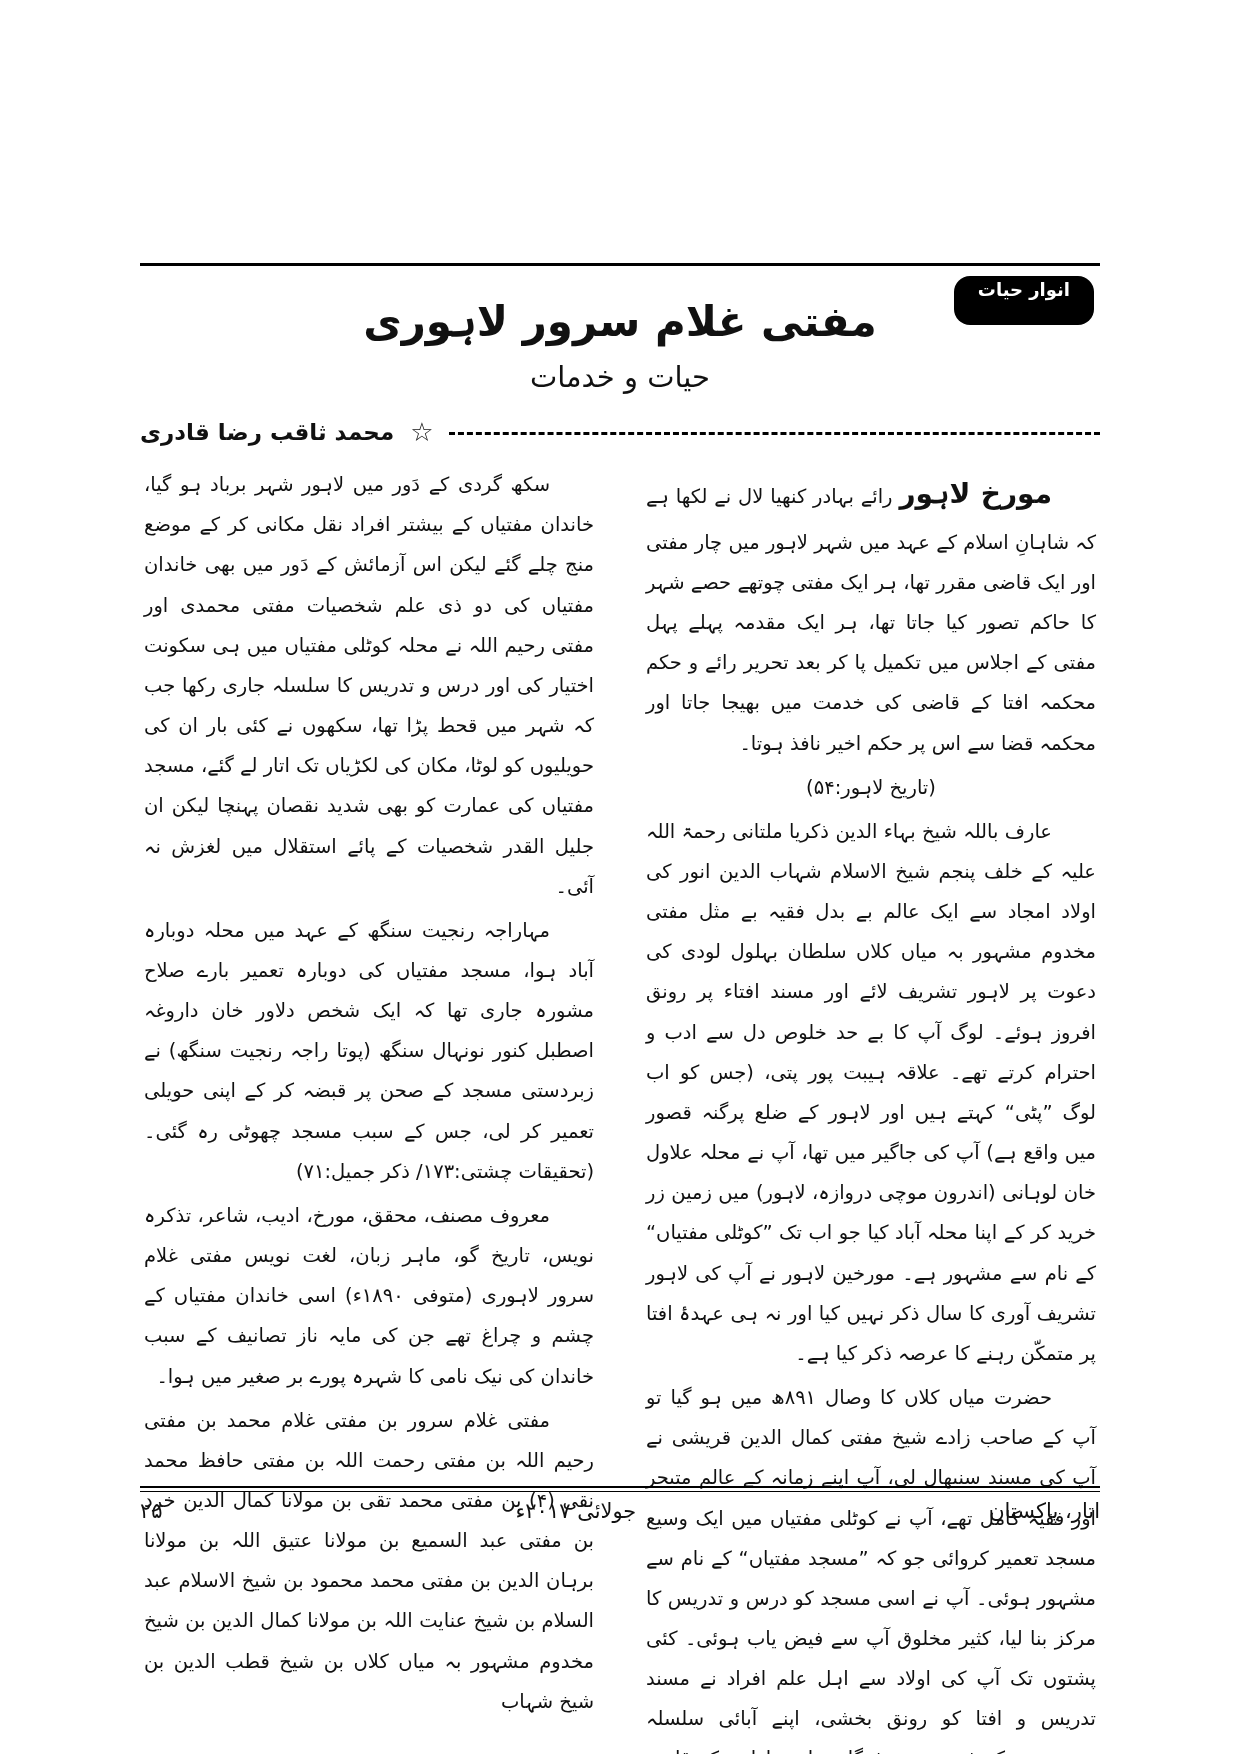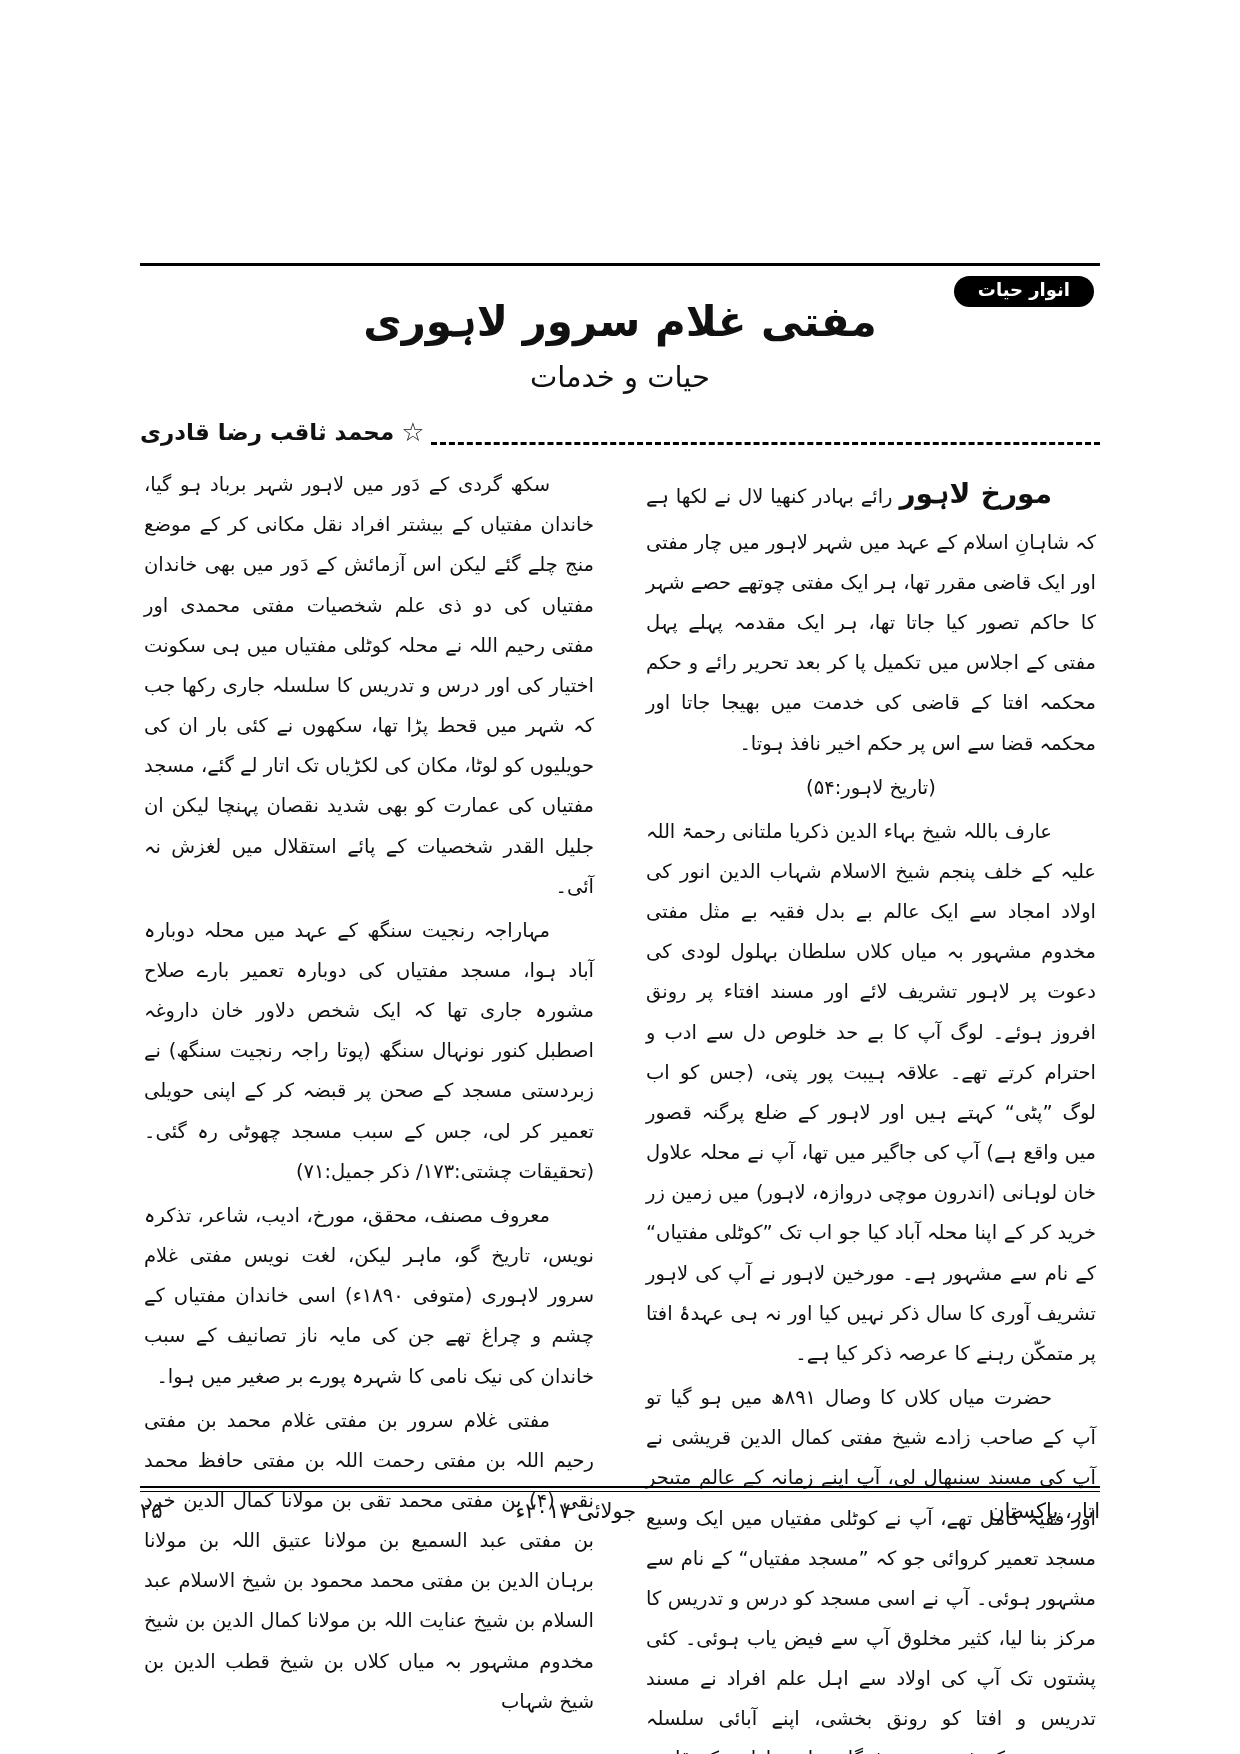--- a/index.html
+++ b/index.html
@@ -12,42 +12,42 @@
     font-family:"DejaVu Sans", sans-serif;
     overflow:hidden;
   }
   
   .masthead{position:relative;margin:263px 140px 0;}
   .rule{border-top:3px solid #000;height:0;}
   .badge{
     position:absolute;top:13px;right:6px;
     background:#000;color:#fff;
     border-radius:16px;
-    padding:3px 24px 6px;
+    padding:3px 24px 24px;
     font-size:18px;font-weight:bold;
     direction:rtl;line-height:1.2;
   }
   .title{
     margin:30px 140px 0;
     text-align:center;
     font-size:42px;font-weight:bold;
     direction:rtl;line-height:1.25;
     letter-spacing:-1px;
   }
   .subtitle{
     margin:8px 140px 0;
     text-align:center;
     font-size:29px;font-weight:normal;
     direction:rtl;line-height:1.4;
   }
   
   .author-row{
-    display:flex;align-items:flex-end;
+    display:flex;align-items:center;
     margin:22px 140px 0;
-    direction:ltr;gap:7px;
+    direction:ltr;gap:16px;
   }
   .author{font-size:23px;font-weight:bold;direction:rtl;white-space:nowrap;}
   .star{font-size:26px;line-height:1;}
   .dash-line{flex:1;height:0;border-top:3px dashed #000;margin-top:3px;}
   
   .columns{
     display:flex;gap:44px;
     margin:16px 140px 0;
     direction:rtl;
   }
@@ -97,21 +97,21 @@
         <span>رائے بہادر کنھیا لال نے لکھا ہے کہ شاہانِ اسلام کے عہد میں شہر لاہور میں چار مفتی اور ایک قاضی مقرر تھا، ہر ایک مفتی چوتھے حصے شہر کا حاکم تصور کیا جاتا تھا، ہر ایک مقدمہ پہلے پہل مفتی کے اجلاس میں تکمیل پا کر بعد تحریر رائے و حکم محکمہ افتا کے قاضی کی خدمت میں بھیجا جاتا اور محکمہ قضا سے اس پر حکم اخیر نافذ ہوتا۔</span>
       </p>
       <div class="cite">(تاریخ لاہور:۵۴)</div>
       <p class="para">عارف باللہ شیخ بہاء الدین ذکریا ملتانی رحمۃ اللہ علیہ کے خلف پنجم شیخ الاسلام شہاب الدین انور کی اولاد امجاد سے ایک عالم بے بدل فقیہ بے مثل مفتی مخدوم مشہور بہ میاں کلاں سلطان بہلول لودی کی دعوت پر لاہور تشریف لائے اور مسند افتاء پر رونق افروز ہوئے۔ لوگ آپ کا بے حد خلوص دل سے ادب و احترام کرتے تھے۔ علاقہ ہیبت پور پتی، (جس کو اب لوگ ”پٹی“ کہتے ہیں اور لاہور کے ضلع پرگنہ قصور میں واقع ہے) آپ کی جاگیر میں تھا، آپ نے محلہ علاول خان لوہانی (اندرون موچی دروازہ، لاہور) میں زمین زر خرید کر کے اپنا محلہ آباد کیا جو اب تک ”کوٹلی مفتیاں“ کے نام سے مشہور ہے۔ مورخین لاہور نے آپ کی لاہور تشریف آوری کا سال ذکر نہیں کیا اور نہ ہی عہدۂ افتا پر متمکّن رہنے کا عرصہ ذکر کیا ہے۔</p>
       <p class="para">حضرت میاں کلاں کا وصال ۸۹۱ھ میں ہو گیا تو آپ کے صاحب زادے شیخ مفتی کمال الدین قریشی نے آپ کی مسند سنبھال لی، آپ اپنے زمانہ کے عالم متبحر اور فقیہ کامل تھے، آپ نے کوٹلی مفتیاں میں ایک وسیع مسجد تعمیر کروائی جو کہ ”مسجد مفتیاں“ کے نام سے مشہور ہوئی۔ آپ نے اسی مسجد کو درس و تدریس کا مرکز بنا لیا، کثیر مخلوق آپ سے فیض یاب ہوئی۔ کئی پشتوں تک آپ کی اولاد سے اہل علم افراد نے مسند تدریس و افتا کو رونق بخشی، اپنے آبائی سلسلہ سہروردیہ کے فیض سے تشنگان علوم باطنیہ کے قلوب کو راحت بخشی، بیش قیمت علمی و تحقیقی کتب تصنیف کیں نیز فن طبابت سے لوگوں کو فیض پہنچایا۔</p>
     </section>
 
     <section class="col">
       <p class="para">سکھ گردی کے دَور میں لاہور شہر برباد ہو گیا، خاندان مفتیاں کے بیشتر افراد نقل مکانی کر کے موضع منج چلے گئے لیکن اس آزمائش کے دَور میں بھی خاندان مفتیاں کی دو ذی علم شخصیات مفتی محمدی اور مفتی رحیم اللہ نے محلہ کوٹلی مفتیاں میں ہی سکونت اختیار کی اور درس و تدریس کا سلسلہ جاری رکھا جب کہ شہر میں قحط پڑا تھا، سکھوں نے کئی بار ان کی حویلیوں کو لوٹا، مکان کی لکڑیاں تک اتار لے گئے، مسجد مفتیاں کی عمارت کو بھی شدید نقصان پہنچا لیکن ان جلیل القدر شخصیات کے پائے استقلال میں لغزش نہ آئی۔</p>
       <p class="para">مہاراجہ رنجیت سنگھ کے عہد میں محلہ دوبارہ آباد ہوا، مسجد مفتیاں کی دوبارہ تعمیر بارے صلاح مشورہ جاری تھا کہ ایک شخص دلاور خان داروغہ اصطبل کنور نونہال سنگھ (پوتا راجہ رنجیت سنگھ) نے زبردستی مسجد کے صحن پر قبضہ کر کے اپنی حویلی تعمیر کر لی، جس کے سبب مسجد چھوٹی رہ گئی۔ (تحقیقات چشتی:۱۷۳/ ذکر جمیل:۷۱)</p>
-      <p class="para">معروف مصنف، محقق، مورخ، ادیب، شاعر، تذکرہ نویس، تاریخ گو، ماہر لیکن، لغت نویس مفتی غلام سرور لاہوری (متوفی ۱۸۹۰ء) اسی خاندان مفتیاں کے چشم و چراغ تھے جن کی مایہ ناز تصانیف کے سبب خاندان کی نیک نامی کا شہرہ پورے بر صغیر میں ہوا۔</p>
+      <p class="para">معروف مصنف، محقق، مورخ، ادیب، شاعر، تذکرہ نویس، تاریخ گو، ماہر زبان، لغت نویس مفتی غلام سرور لاہوری (متوفی ۱۸۹۰ء) اسی خاندان مفتیاں کے چشم و چراغ تھے جن کی مایہ ناز تصانیف کے سبب خاندان کی نیک نامی کا شہرہ پورے بر صغیر میں ہوا۔</p>
       <p class="para">مفتی غلام سرور بن مفتی غلام محمد بن مفتی رحیم اللہ بن مفتی رحمت اللہ بن مفتی حافظ محمد نقی (۴) بن مفتی محمد تقی بن مولانا کمال الدین خرد بن مفتی عبد السمیع بن مولانا عتیق اللہ بن مولانا برہان الدین بن مفتی محمد محمود بن شیخ الاسلام عبد السلام بن شیخ عنایت اللہ بن مولانا کمال الدین بن شیخ مخدوم مشہور بہ میاں کلاں بن شیخ قطب الدین بن شیخ شہاب</p>
     </section>
 
   </main>
 
   <footer class="footer">
     <div class="footer-rule"></div>
     <div class="footer-row">
       <span>اتار، پاکستان</span>
       <span>جولائی ۲۰۱۷ء</span>

